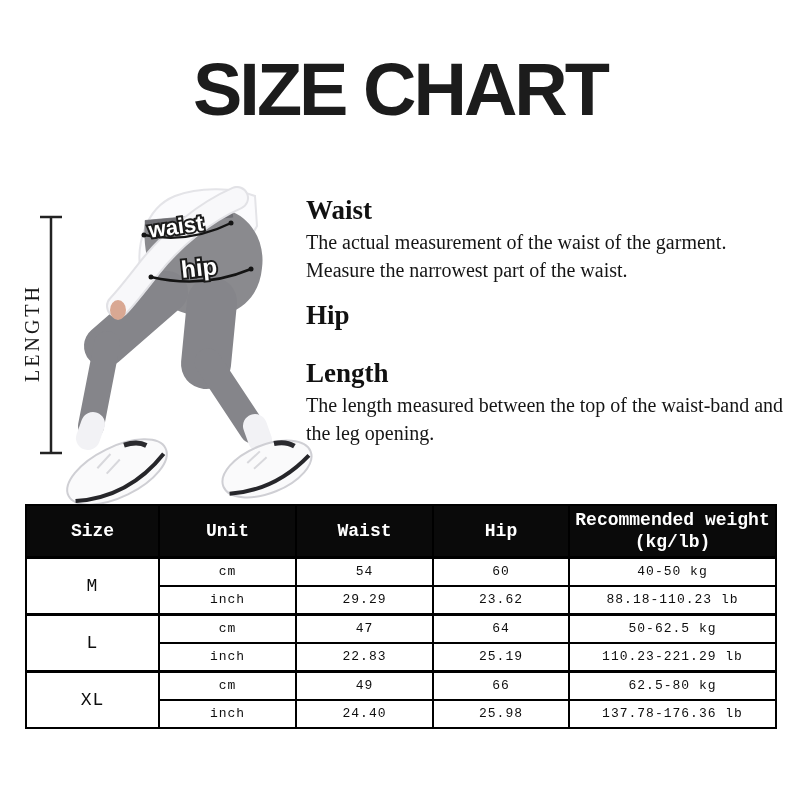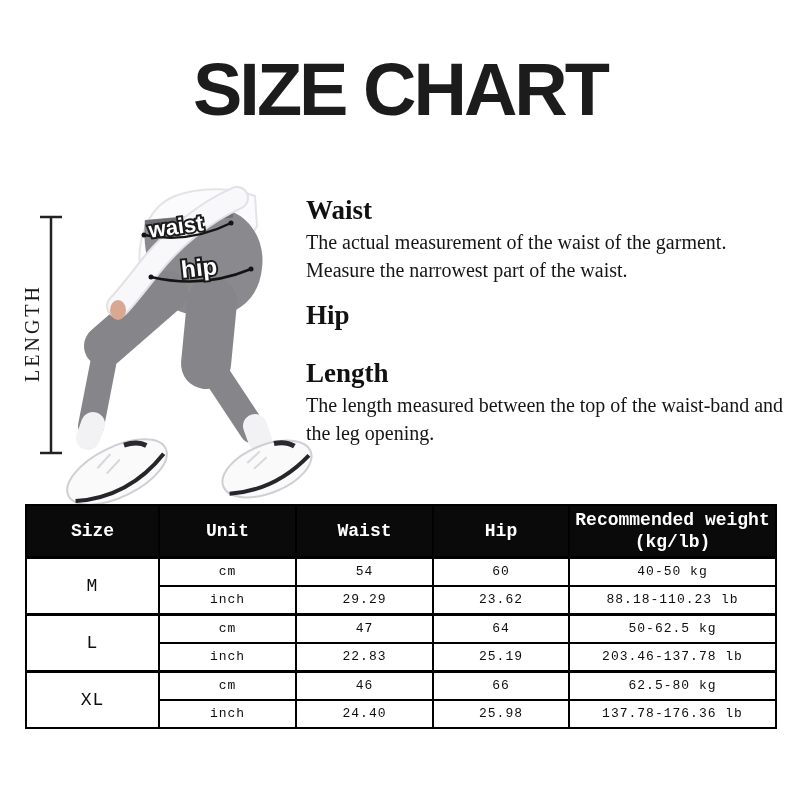--- a/index.html
+++ b/index.html
@@ -185,26 +185,26 @@
         <td class="size-cell" rowspan="2">L</td>
         <td>cm</td>
         <td>47</td>
         <td>64</td>
         <td>50-62.5 kg</td>
       </tr>
       <tr>
         <td>inch</td>
         <td>22.83</td>
         <td>25.19</td>
-        <td>203.46-137.78 lb</td>
+        <td>110.23-221.29 lb</td>
       </tr>
       <tr class="group-start">
         <td class="size-cell" rowspan="2">XL</td>
         <td>cm</td>
-        <td>46</td>
+        <td>49</td>
         <td>66</td>
         <td>62.5-80 kg</td>
       </tr>
       <tr>
         <td>inch</td>
         <td>24.40</td>
         <td>25.98</td>
         <td>137.78-176.36 lb</td>
       </tr>
     </tbody>

